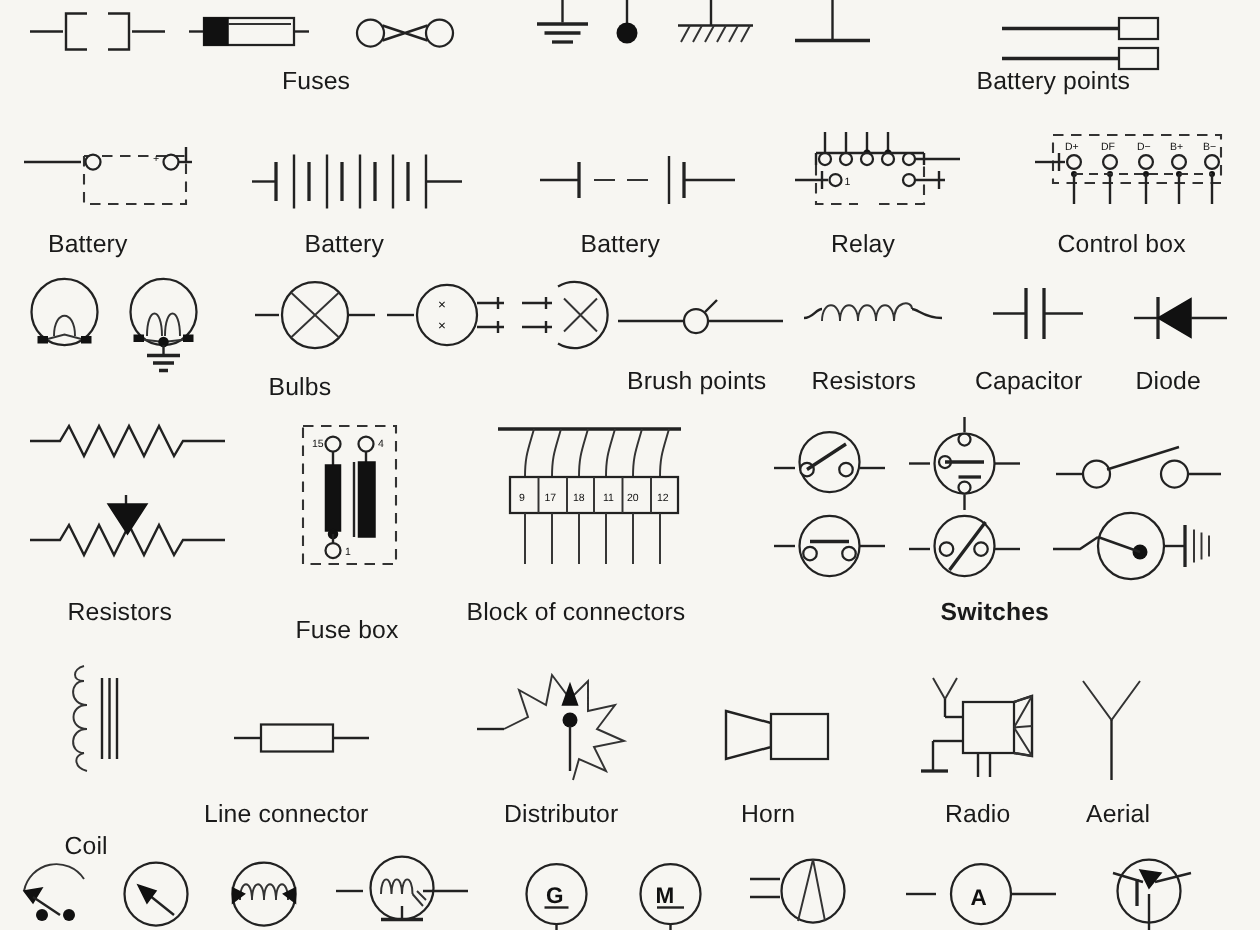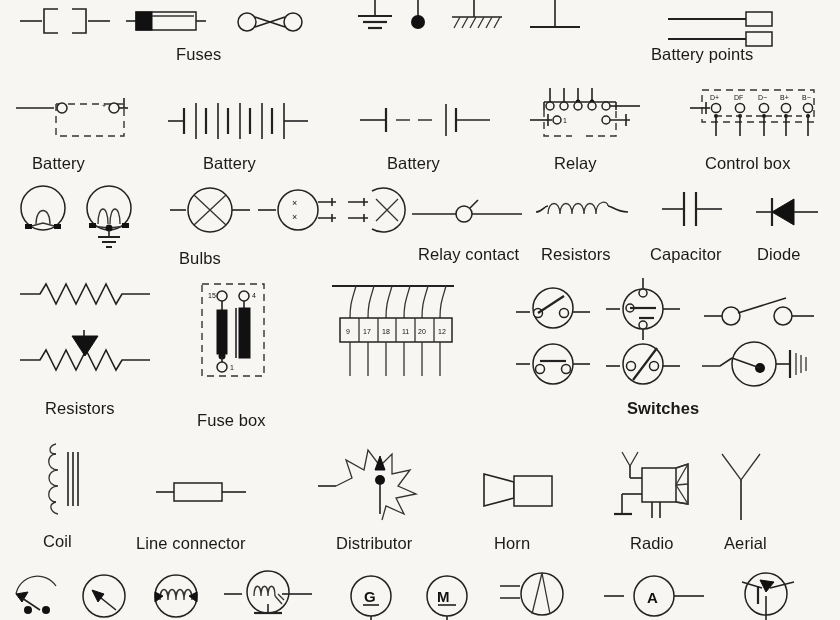--- a/index.html
+++ b/index.html
@@ -551,39 +551,40 @@
   <div class="sym" style="left:732px;top:570px;">
     <svg width="80" height="50" viewBox="0 0 80 50">
       <circle class="hol" cx="34" cy="24" r="21"></circle>
       <path class="ln" d="M10 12 L30 18 M38 18 L62 12"></path>
       <path class="ln2" d="M26 16 V34"></path>
       <path class="blk" d="M28 10 L42 12 L34 22 Z"></path>
       <path class="ln" d="M34 26 V50"></path>
     </svg>
   </div>
 
-  <div class="cap" style="left:176px;top:46px;">Fuses</div>
+  <div class="cap" style="left:188px;top:46px;">Fuses</div>
   <div class="cap" style="left:651px;top:46px;">Battery points</div>
 
   <div class="cap" style="left:32px;top:155px;">Battery</div>
   <div class="cap" style="left:203px;top:155px;">Battery</div>
   <div class="cap" style="left:387px;top:155px;">Battery</div>
   <div class="cap" style="left:554px;top:155px;">Relay</div>
   <div class="cap" style="left:705px;top:155px;">Control box</div>
 
   <div class="cap" style="left:179px;top:250px;">Bulbs</div>
-  <div class="cap" style="left:418px;top:246px;">Relay contact</div>
+  <div class="cap" style="left:418px;top:246px;">Brush points</div>
   <div class="cap" style="left:541px;top:246px;">Resistors</div>
   <div class="cap" style="left:650px;top:246px;">Capacitor</div>
   <div class="cap" style="left:757px;top:246px;">Diode</div>
 
   <div class="cap" style="left:45px;top:400px;">Resistors</div>
   <div class="cap" style="left:197px;top:412px;">Fuse box</div>
+  <div class="cap" style="left:311px;top:400px;">Block of connectors</div>
   <div class="cap" style="left:627px;top:400px;font-weight:bold;">Switches</div>
 
-  <div class="cap" style="left:43px;top:533px;">Coil</div>
+  <div class="cap" style="left:43px;top:556px;">Coil</div>
   <div class="cap" style="left:136px;top:535px;">Line connector</div>
   <div class="cap" style="left:336px;top:535px;">Distributor</div>
   <div class="cap" style="left:494px;top:535px;">Horn</div>
   <div class="cap" style="left:630px;top:535px;">Radio</div>
   <div class="cap" style="left:724px;top:535px;">Aerial</div>
 
 </div>
 
 </body></html>

